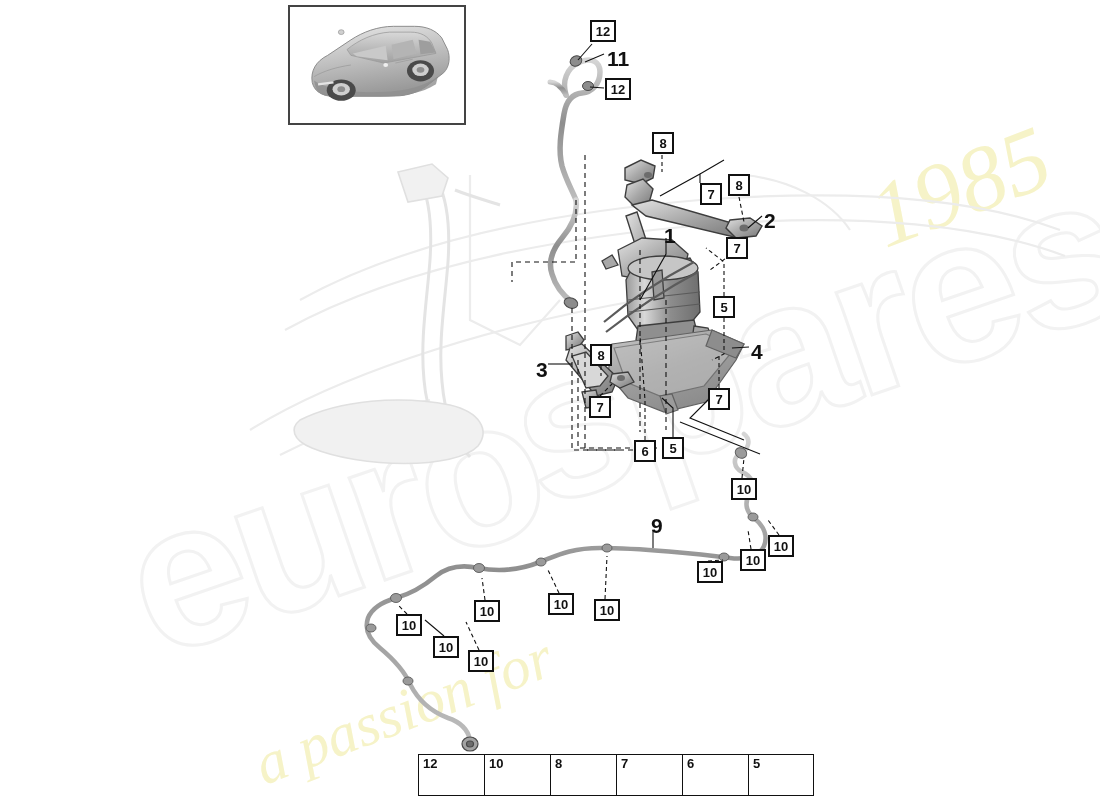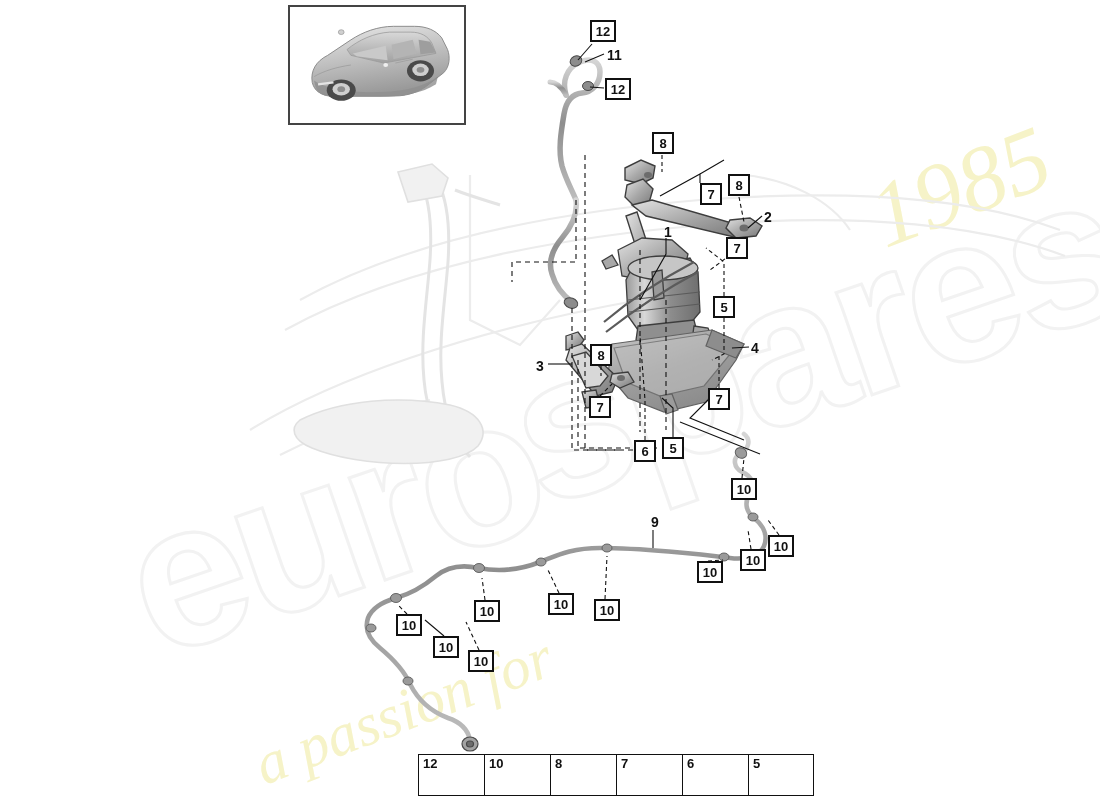--- a/index.html
+++ b/index.html
@@ -27,21 +27,21 @@
 
   
   #thumb{position:absolute;left:288px;top:5px;width:178px;height:120px;
       border:2px solid #444;background:#fff;box-sizing:border-box;}
 
   
   .cal{position:absolute;width:22px;height:22px;border:2px solid #111;
       background:#fff;color:#111;font-size:13px;font-weight:700;
       line-height:20px;text-align:center;box-sizing:border-box;z-index:40;}
   .calw{width:26px;}
-  .lbl{position:absolute;font-size:14px;font-weight:700;color:#111;z-index:40;}
+  .lbl{position:absolute;font-size:21px;font-weight:700;color:#111;z-index:40;}
 
   
   #legend{position:absolute;left:418px;top:754px;height:42px;display:flex;z-index:35;}
   .lcell{width:66px;height:42px;border:1.5px solid #111;border-right:none;
       position:relative;background:#fff;box-sizing:border-box;}
   .lcell:last-child{border-right:1.5px solid #111;}
   .lnum{position:absolute;left:4px;top:1px;font-size:13px;font-weight:700;color:#111;}
   .lart{position:absolute;right:3px;top:4px;width:42px;height:34px;}
 
   svg{position:absolute;left:0;top:0;width:1100px;height:800px;overflow:visible;}

